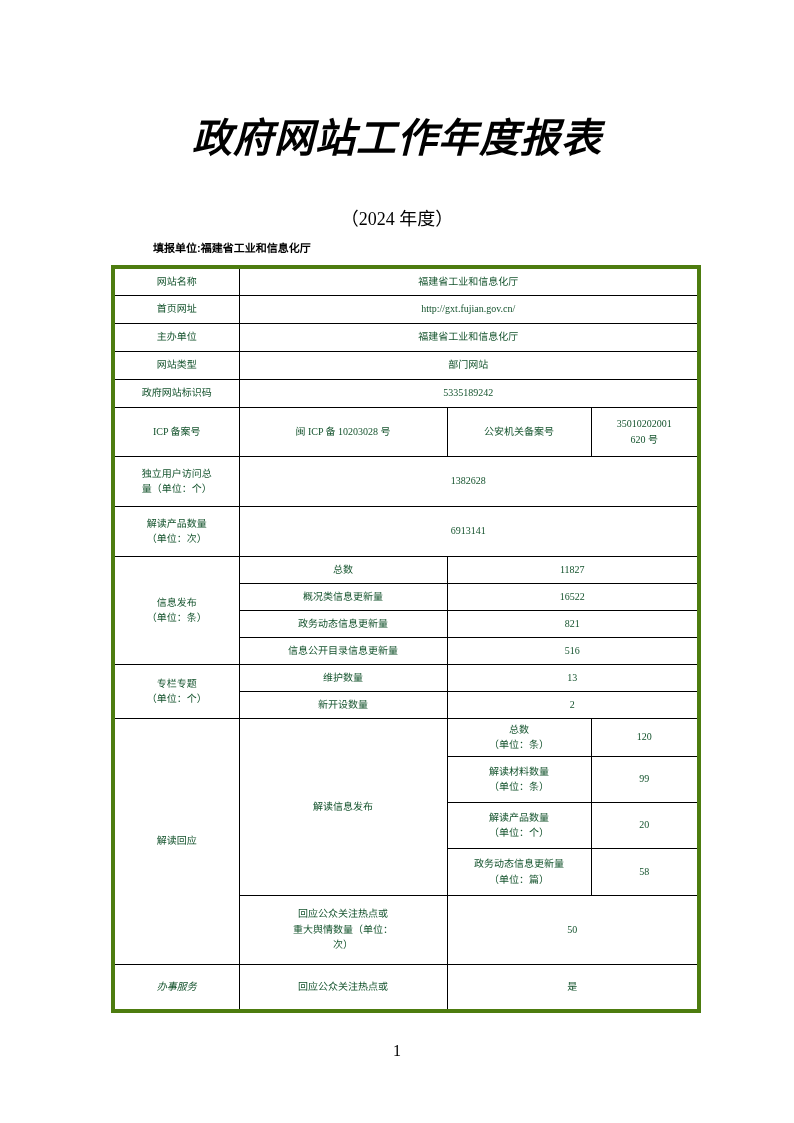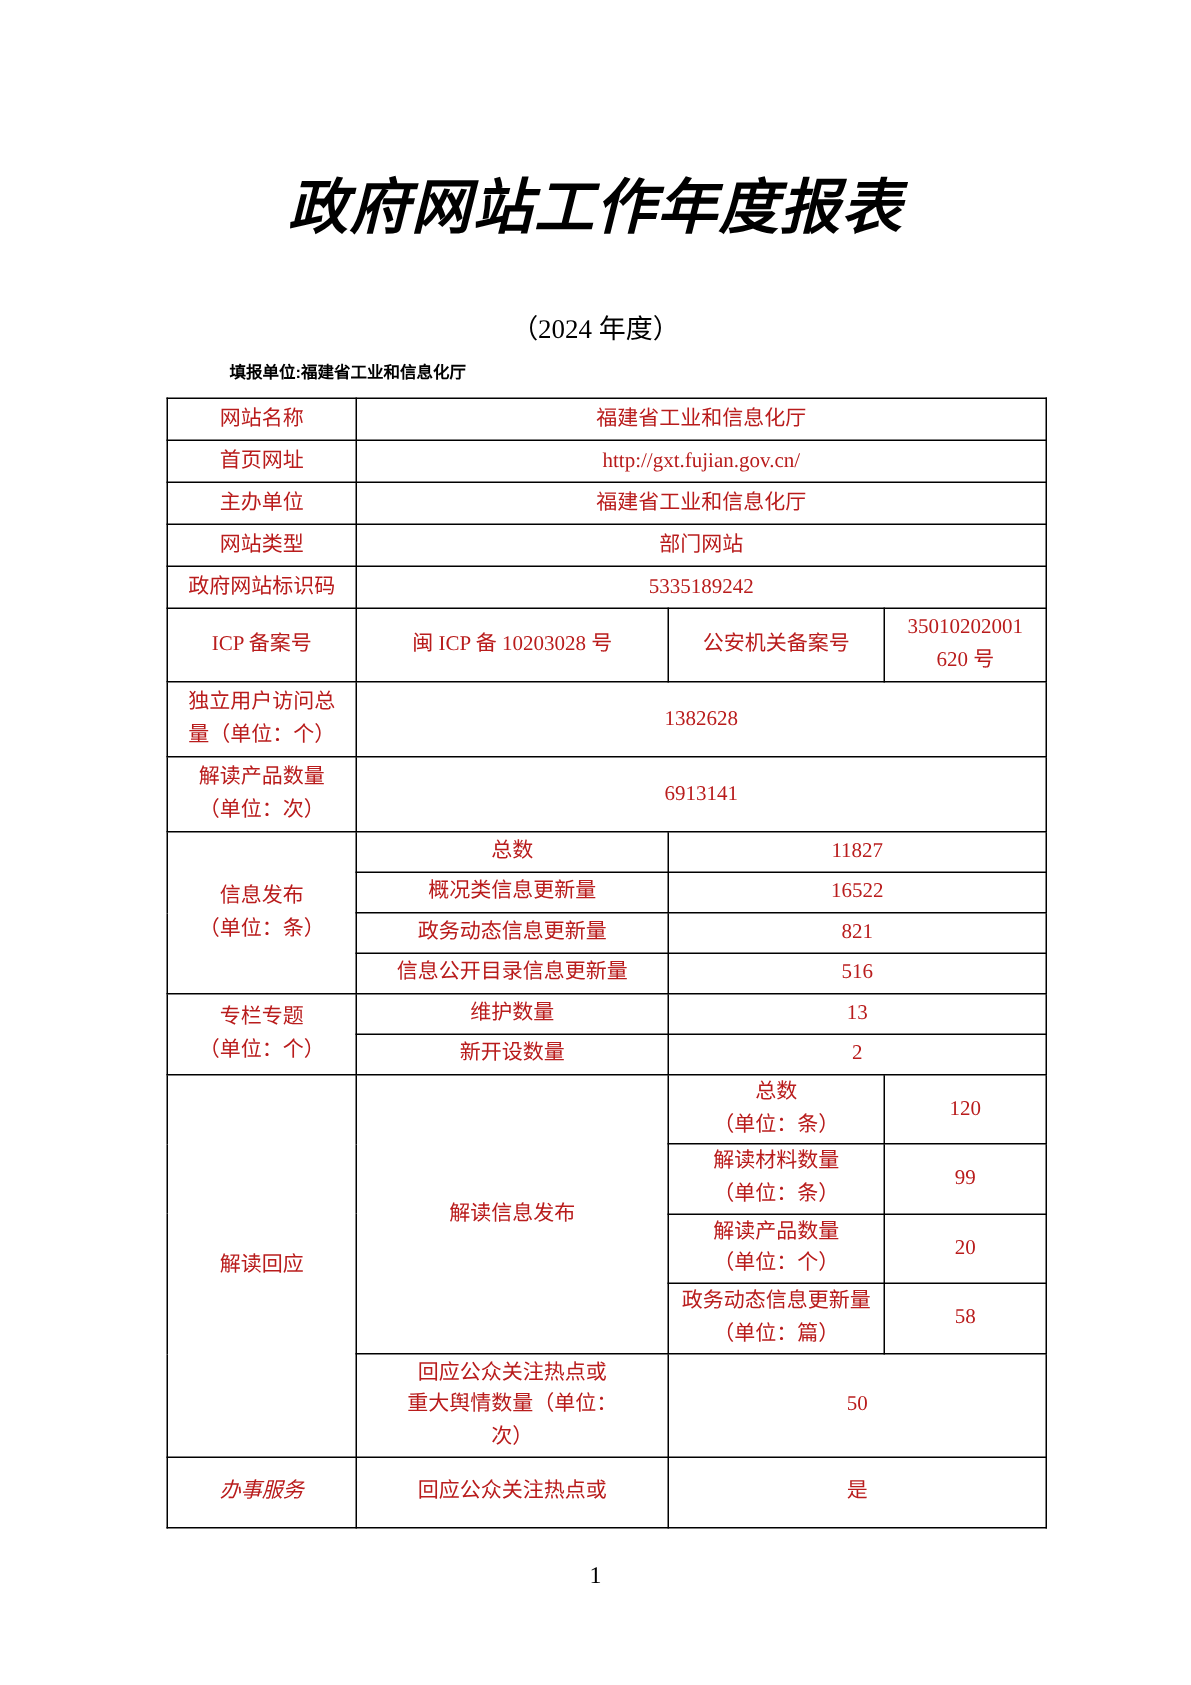--- a/index.html
+++ b/index.html
@@ -47,24 +47,24 @@
     font-size: 11px;
     margin-left: 40px;
   }
   table.report {
     position: absolute;
     top: 265px;
     left: 111px;
     width: 586px;
     border-collapse: collapse;
     table-layout: fixed;
-    border: 1px solid #4d7c0f;
-    font-family: "Liberation Serif", serif;
-    font-size: 14px;
-    color: #b91c1c;
+    border: 4px solid #4d7c0f;
+    font-family: "Liberation Serif", serif;
+    font-size: 10px;
+    color: #14532d;
   }
   table.report td {
     border: 1px solid #000000;
     text-align: center;
     vertical-align: middle;
     white-space: pre-line;
     line-height: 1.55;
     padding: 1px 4px;
     overflow: hidden;
   }

